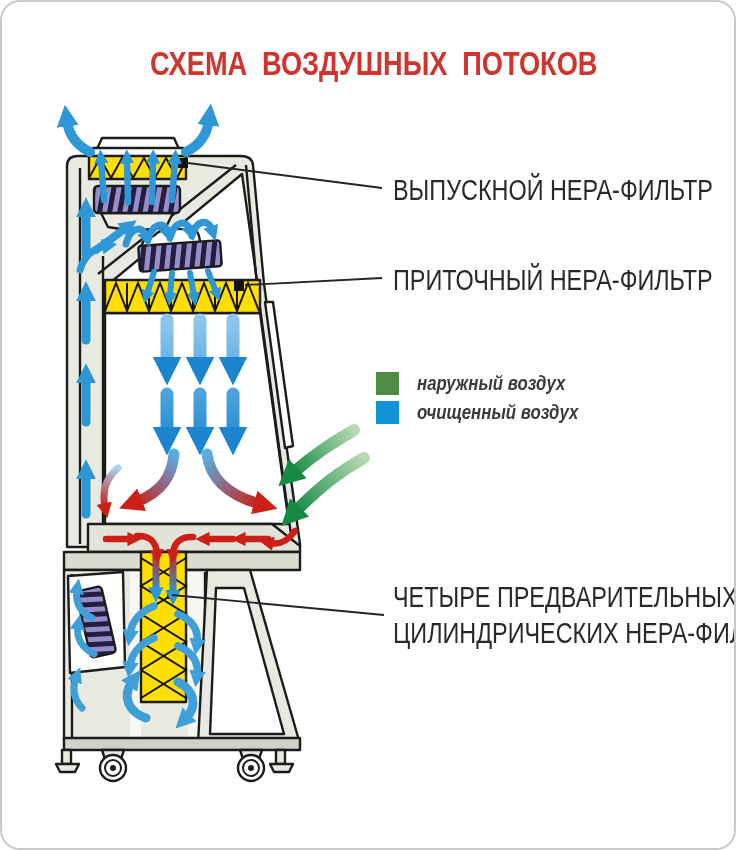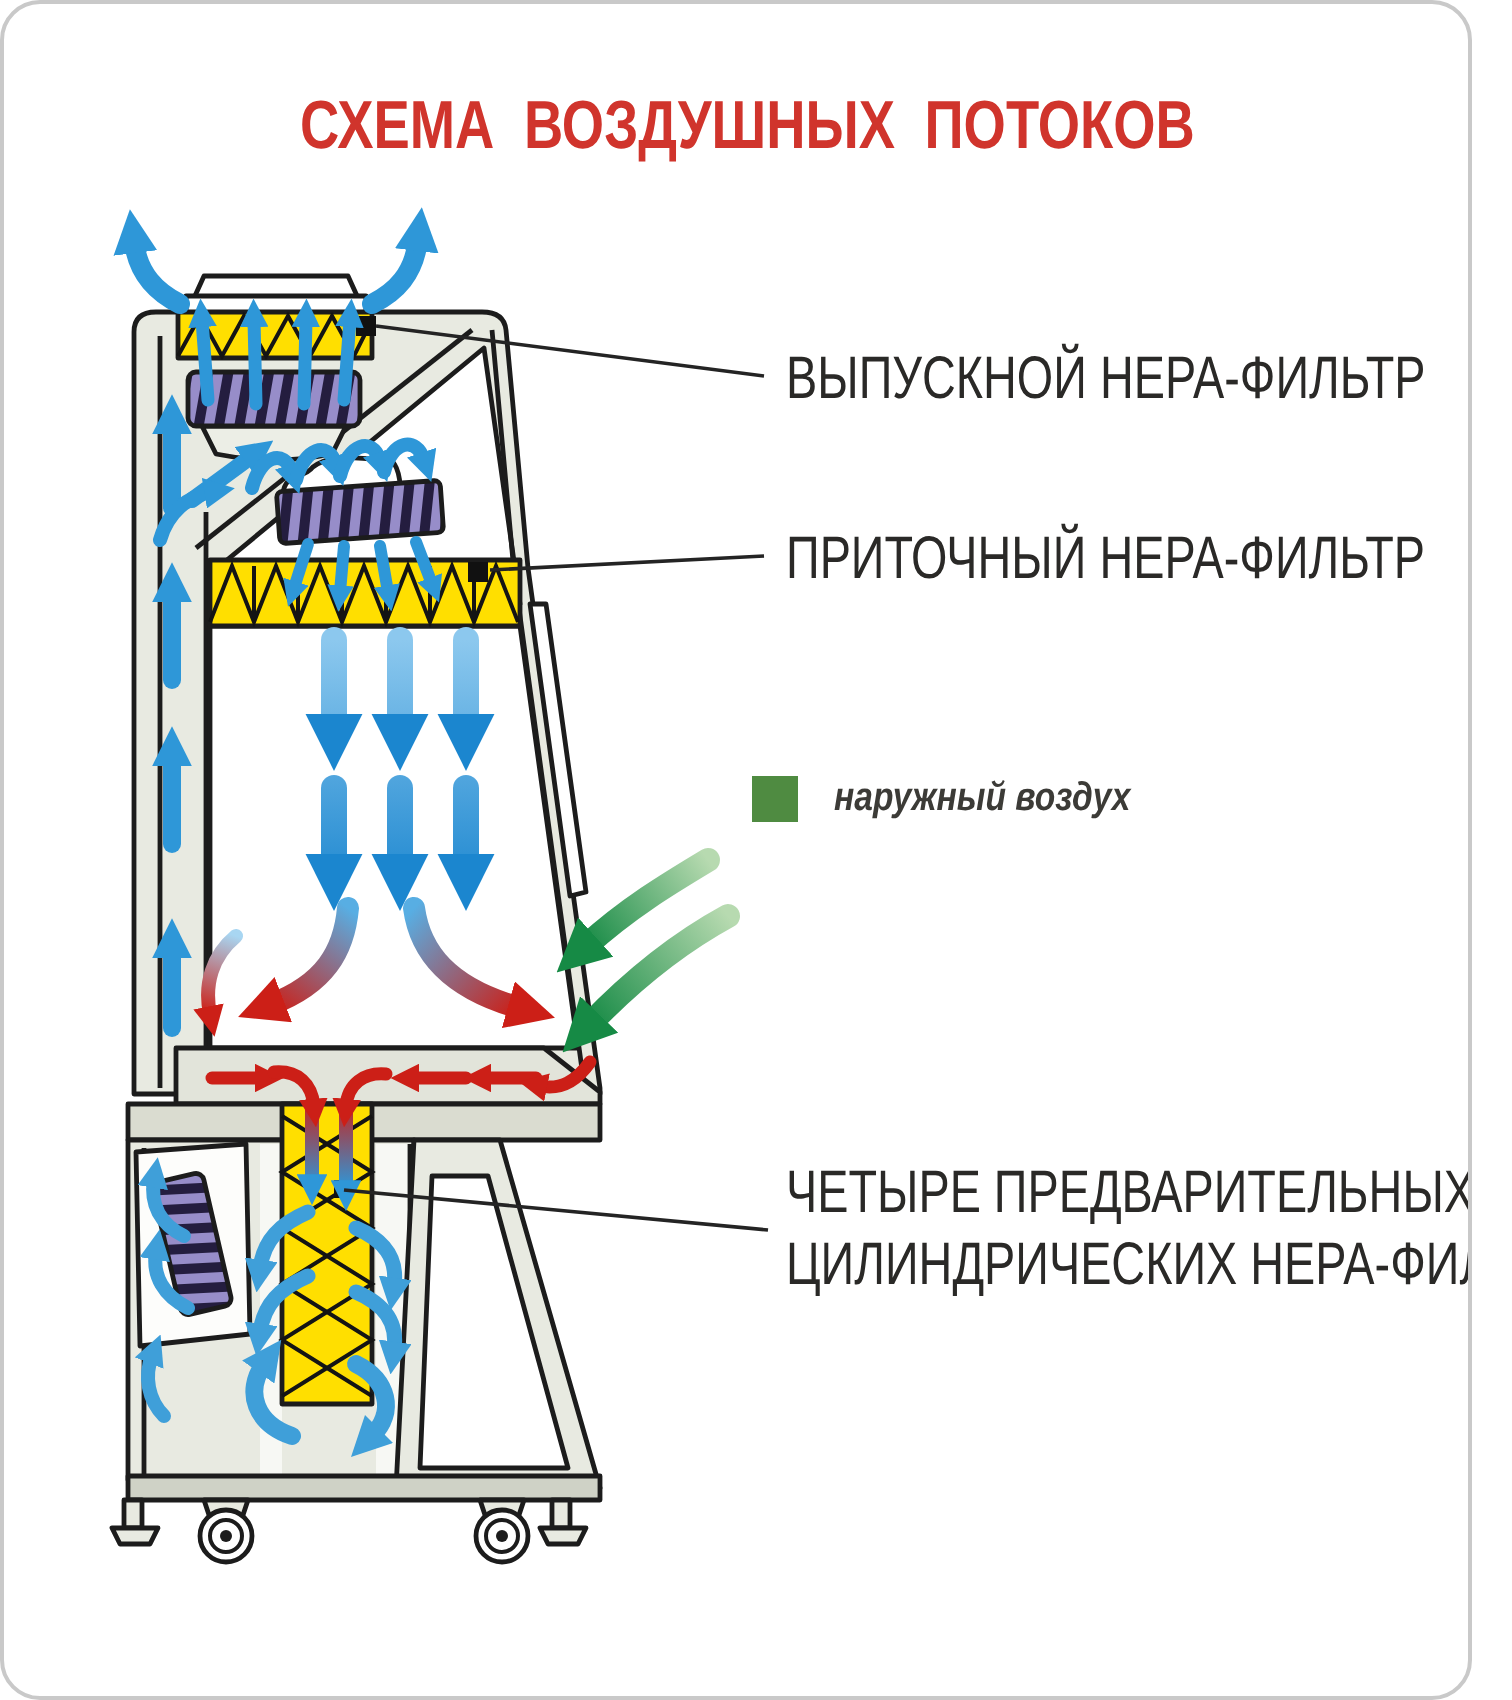--- a/index.html
+++ b/index.html
@@ -6,21 +6,21 @@
   .page{position:relative;width:736px;height:850px;background:#ffffff;
         border:2px solid #c9c9c9;border-radius:20px;box-sizing:border-box;
         overflow:hidden;font-family:"Liberation Sans",sans-serif;}
   .page svg{position:absolute;left:0;top:0;}
   .cond{display:inline-block;transform:scaleX(0.78);transform-origin:0 50%;white-space:nowrap;}
   .title{position:absolute;left:148px;top:42px;font-size:34px;font-weight:bold;
          color:#d0342c;letter-spacing:0px;word-spacing:9px;}
   .title .cond{transform:scaleX(0.80);}
   .lbl{position:absolute;color:#2a2927;font-size:30px;font-weight:normal;line-height:36px;}
   .legend{position:absolute;left:374px;top:370px;}
-  .lrow{display:flex;align-items:flex-start;height:23px;margin-bottom:6px;margin-top:16px;}
+  .lrow{display:flex;align-items:flex-start;height:23px;margin-bottom:6px;}
   .swatch{display:inline-block;width:23px;height:23px;flex:0 0 23px;}
   .ltext{margin-left:18px;font-size:20px;font-weight:bold;font-style:italic;color:#3c3b37;}
   .ltext.cond{transform:scaleX(0.84);}
   .ol{stroke:#1c1c1c;stroke-width:2.4;stroke-linejoin:round;}
   .zz{stroke:#141414;stroke-width:2;fill:none;}
   .arr{fill:none;stroke-linecap:round;}
   .callout{stroke:#242424;stroke-width:1.8;}
 </style>
 </head>
 <body>
@@ -256,15 +256,19 @@
 <div class="lbl" style="left:391px;top:577px;">
   <span class="cond">ЧЕТЫРЕ ПРЕДВАРИТЕЛЬНЫХ</span><br>
   <span class="cond">ЦИЛИНДРИЧЕСКИХ НЕРА-ФИЛЬТРА</span>
 </div>
 
 <div class="legend">
   <div class="lrow">
     <span class="swatch" style="background:#4f8b41"></span>
     <span class="ltext cond">наружный воздух</span>
   </div>
+  <div class="lrow">
+    <span class="swatch" style="background:#0f93d6"></span>
+    <span class="ltext cond">очищенный воздух</span>
+  </div>
 </div>
 
 </div>
 
 </body></html>

